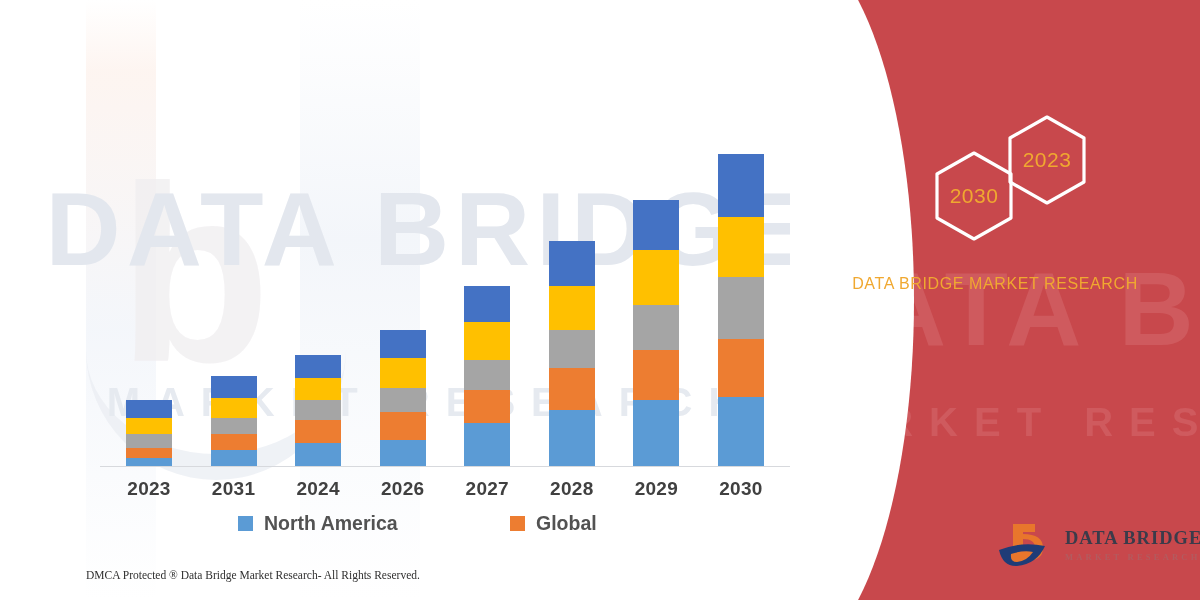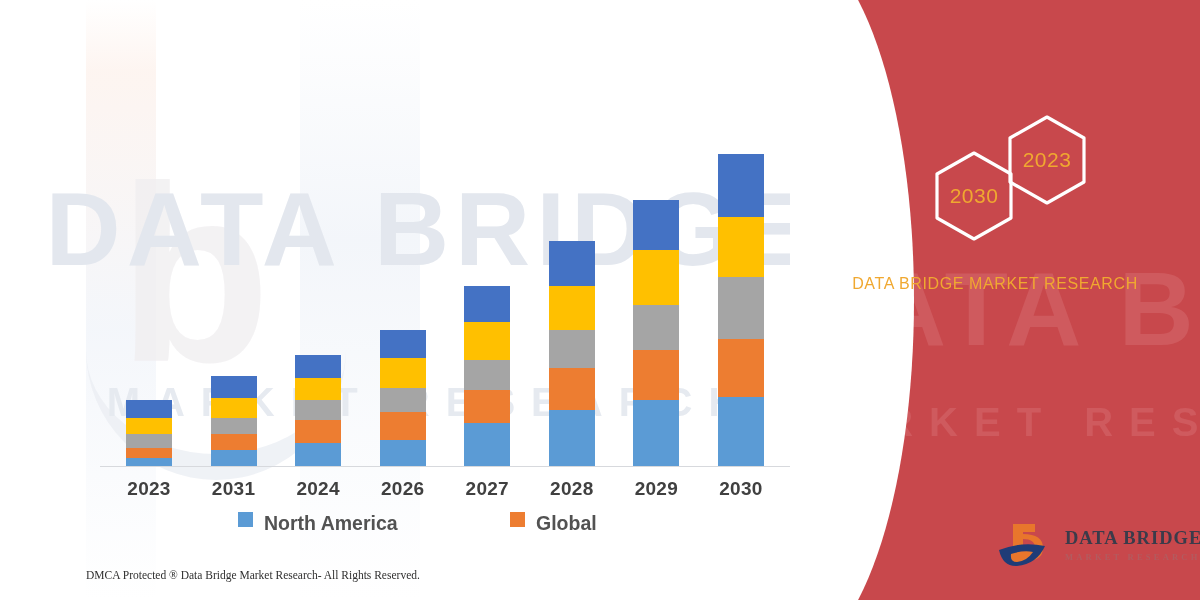--- a/index.html
+++ b/index.html
@@ -75,21 +75,21 @@
     width: 78px; text-align: center;
     font-size: 19px; font-weight: 700; color: #404040;
     letter-spacing: .3px;
   }
 
   
   .legend {
     position: absolute; left: 110px; top: 512px; width: 670px; height: 30px;
   }
   .legend-item {
-    position: absolute; display: flex; align-items: flex-start; gap: 11px;
+    position: absolute; display: flex; align-items: center; gap: 11px;
     font-size: 19.5px; font-weight: 700; color: #525252;
   }
   .legend-item.i0 { left: 128px; top: 0; }
   .legend-item.i1 { left: 400px; top: 0; }
   .swatch { width: 15px; height: 15px; display: inline-block; }
 
   
   .footer {
     position: absolute; left: 0; top: 560px; width: 860px; height: 40px;
   }

